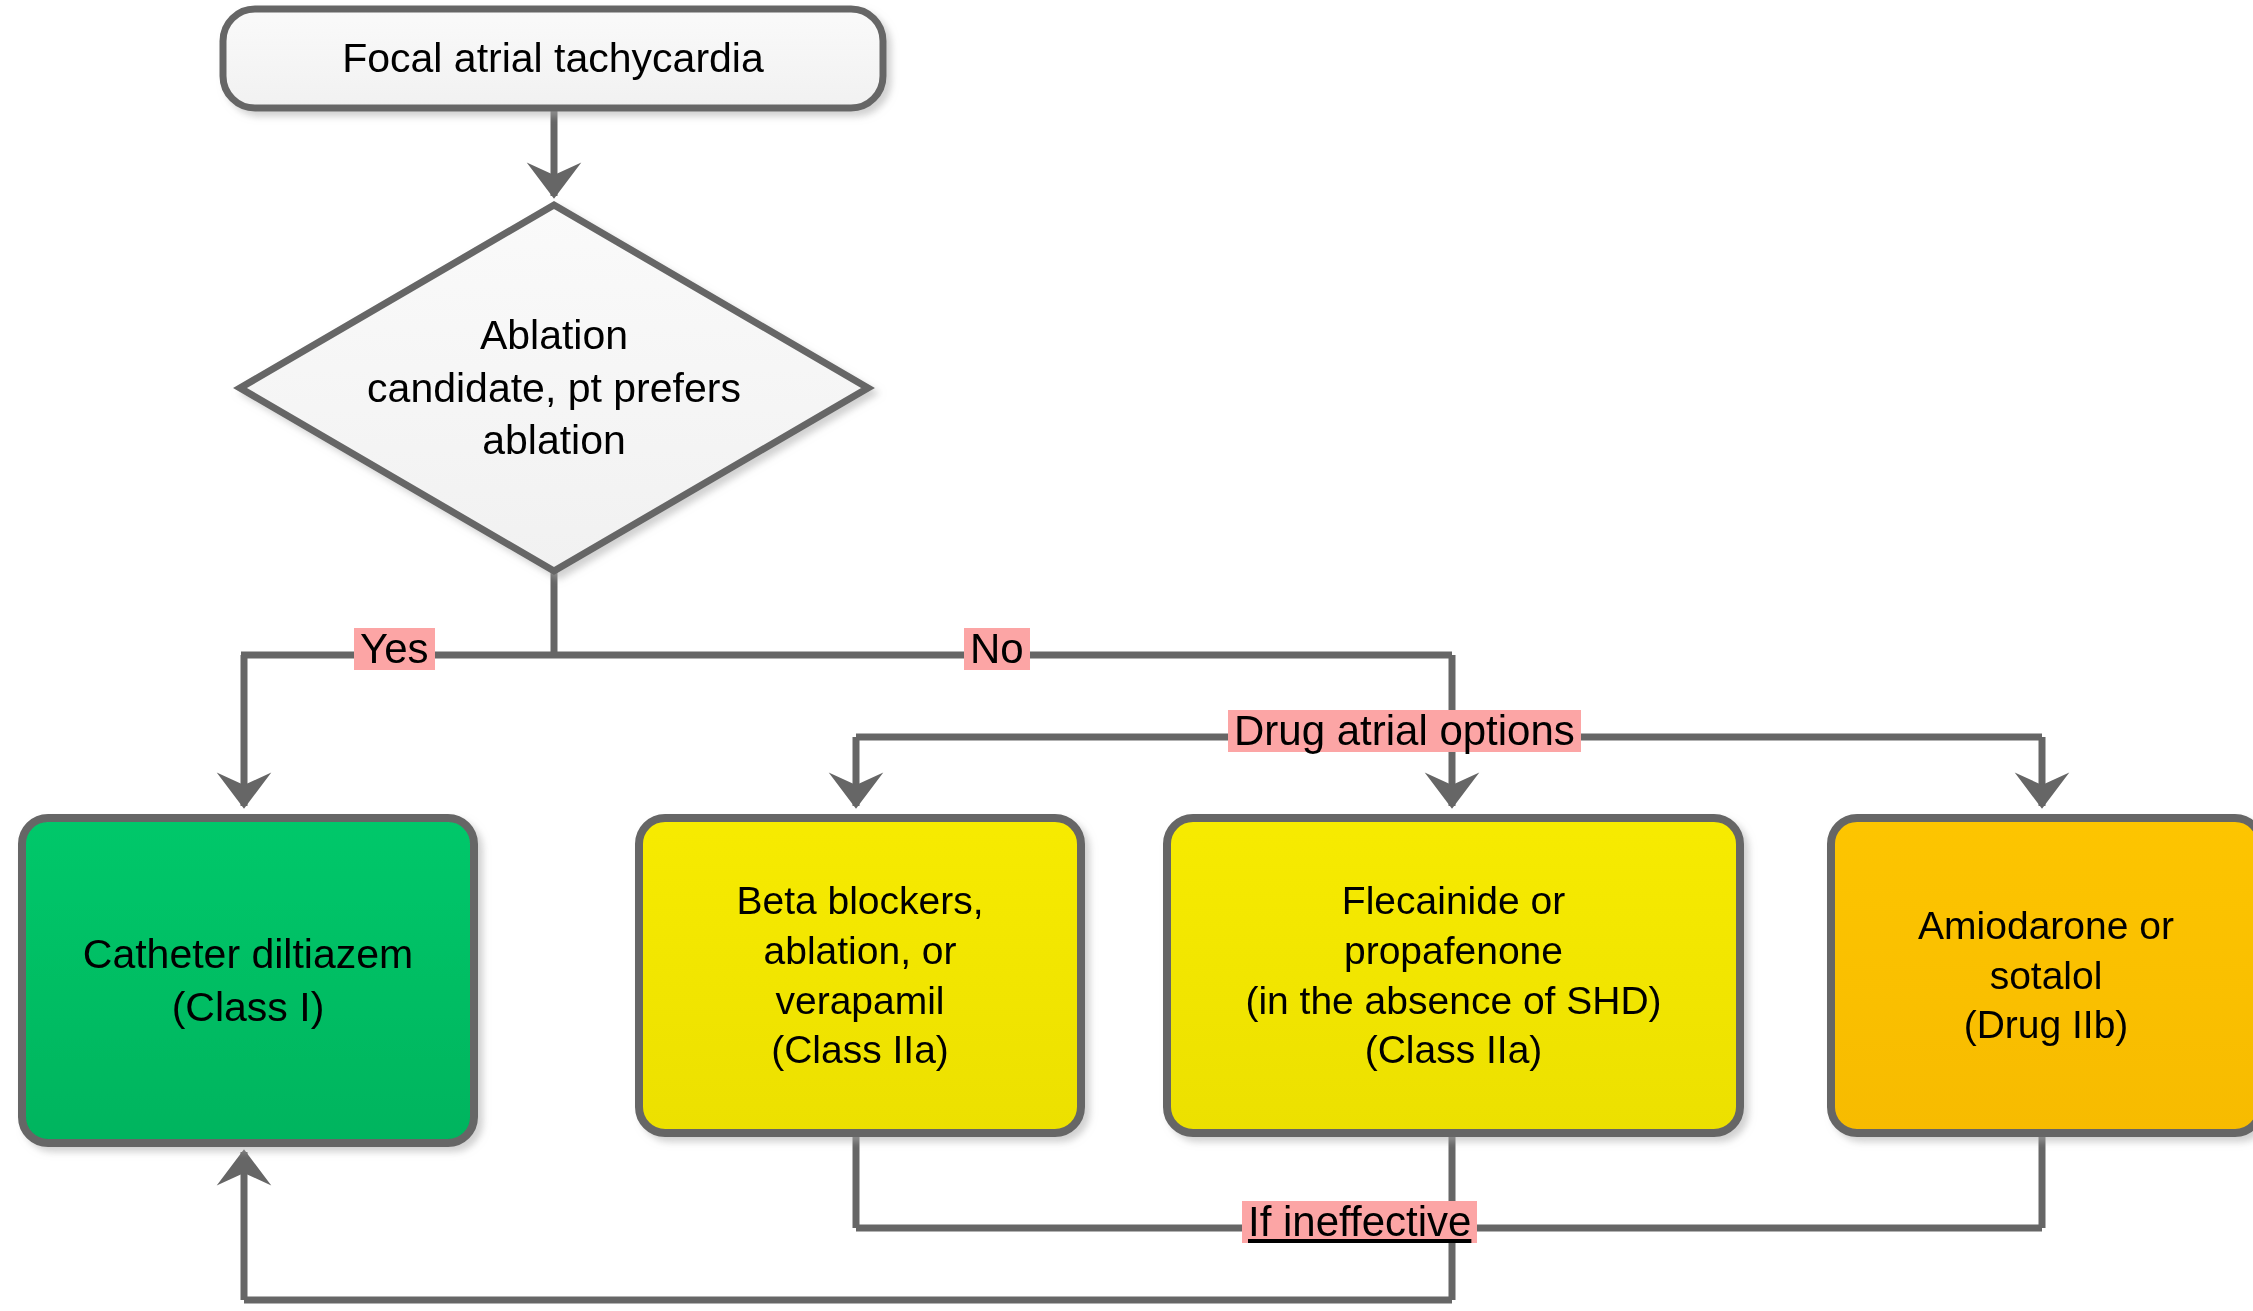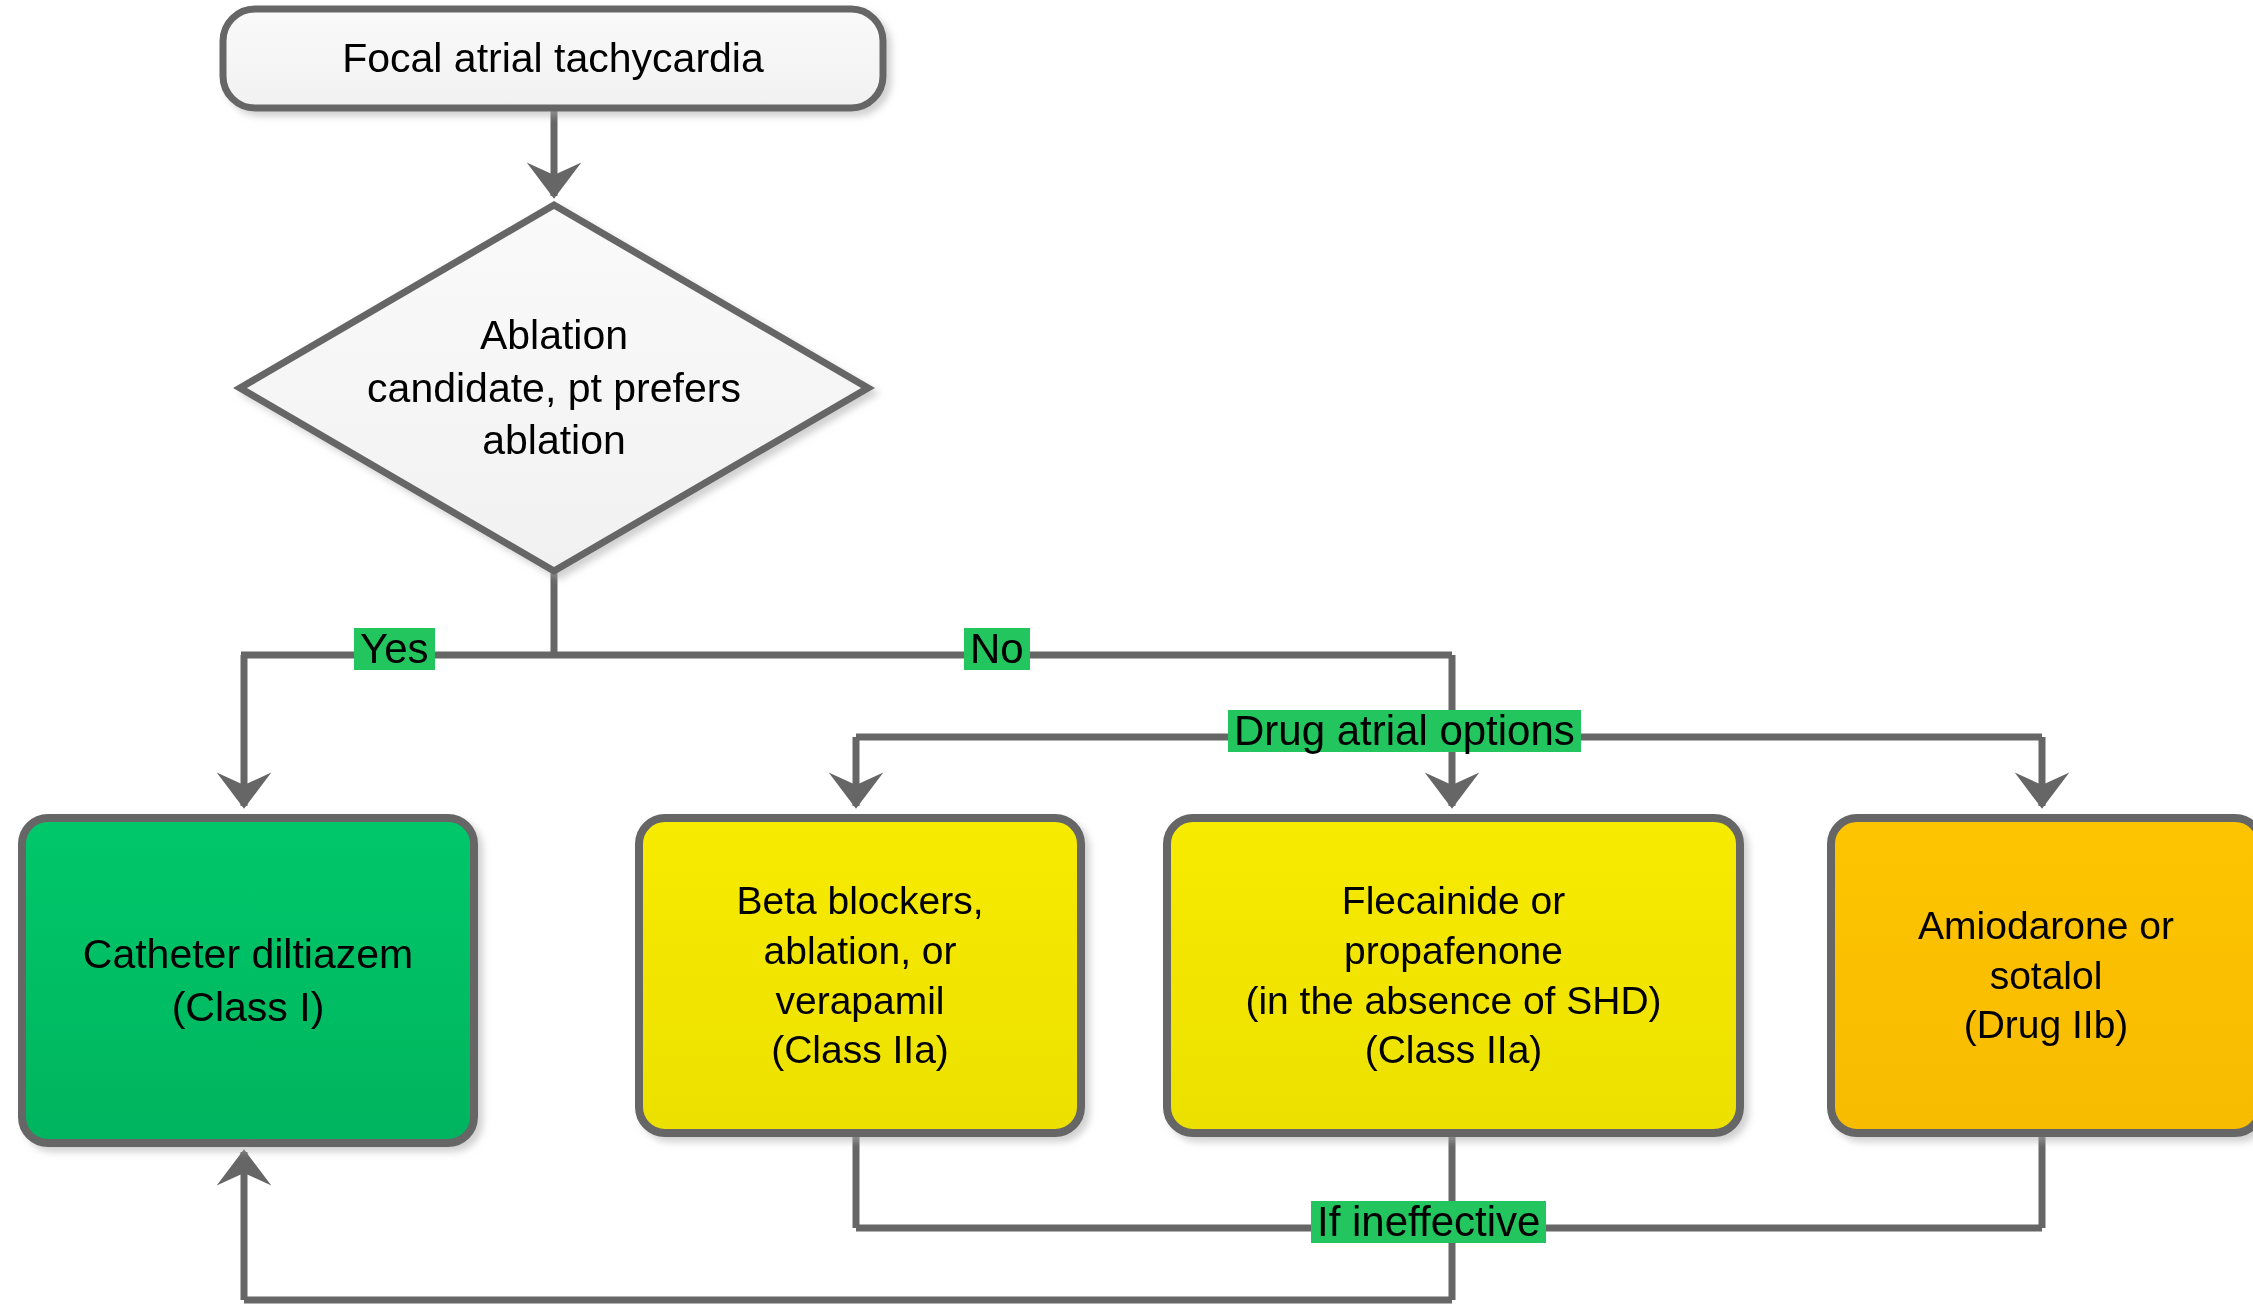--- a/index.html
+++ b/index.html
@@ -33,21 +33,21 @@
     justify-content: center;
     text-align: center;
     color: #000000;
     pointer-events: none;
     white-space: pre;
     line-height: 1.28;
   }
   .edge-label {
     position: absolute;
     color: #000000;
-    background: #22c55e;
+    background: #fca5a5;
     padding: 0 6px;
     white-space: nowrap;
     line-height: 1;
   }
 </style>
 </head>
 <body>
 
 <div id="canvas">
 
@@ -152,15 +152,15 @@
     <span>sotalol</span>
     <span>(Drug IIb)</span>
   </div>
 
   <div class="edge-label" style="left:338px; top:628px; font-size:42px;">Yes</div>
 
   <div class="edge-label" style="left:948px; top:628px; font-size:42px;text-align:right;">No</div>
 
   <div class="edge-label" style="left:1212px; top:710px; font-size:42px;">Drug atrial options</div>
 
-  <div class="edge-label" style="left:1295px; top:1201px; font-size:42px;">If ineffective</div>
+  <div class="edge-label" style="left:1226px; top:1201px; font-size:42px;text-decoration:underline;">If ineffective</div>
 
 </div>
 
 </body></html>

